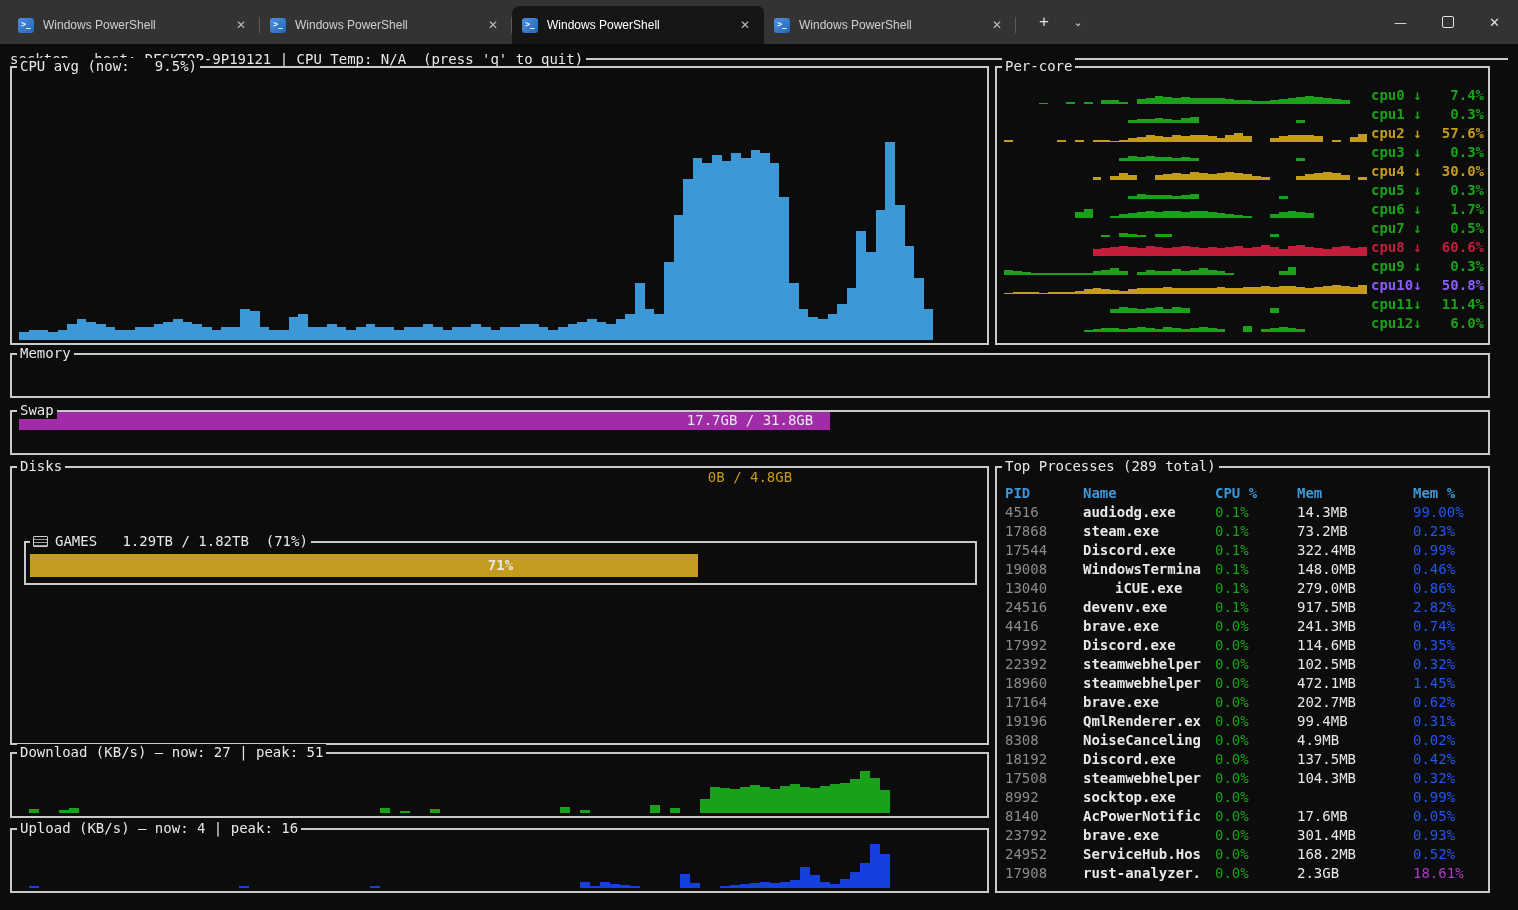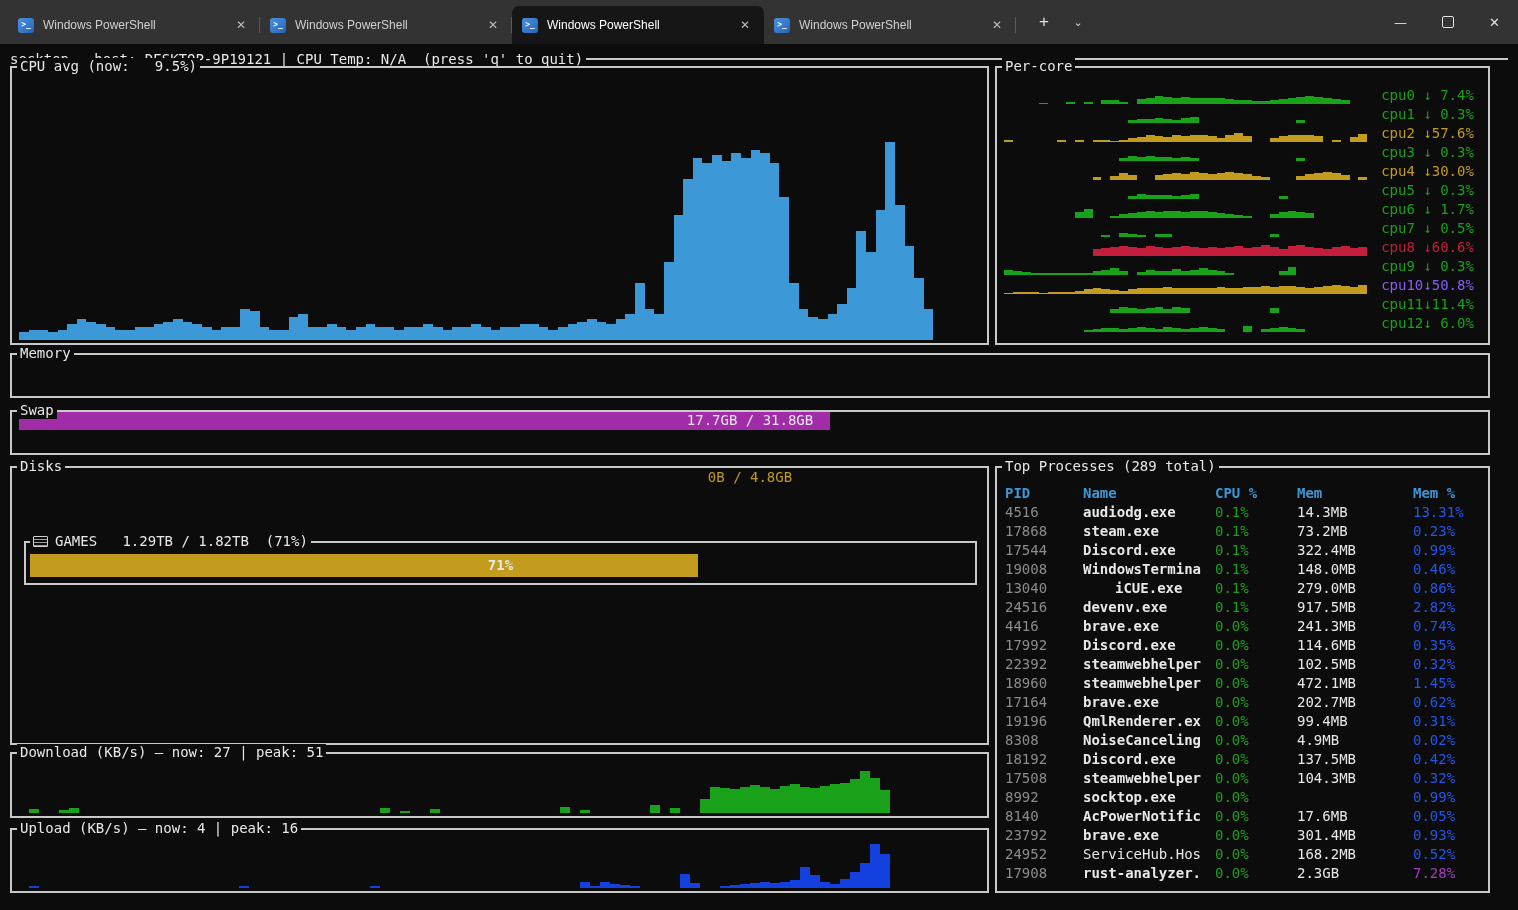--- a/index.html
+++ b/index.html
@@ -31,21 +31,21 @@
   .panel{position:absolute;border:2px solid #c9c9c9;box-sizing:border-box;}
   .ptitle{position:absolute;top:-10px;left:5px;background:#0c0c0c;padding:0 3px;white-space:pre;line-height:17px;color:#e8e8e8;}
 
   .chart{position:absolute;left:7px;right:6px;top:12px;bottom:3px;display:flex;align-items:flex-end;overflow:hidden;}
   .bar{flex:1 1 0;}
 
   
   .cores{position:absolute;left:7px;right:4px;top:18px;bottom:4px;display:flex;flex-direction:column;}
   .core-row{height:19px;position:relative;}
   .spark{position:absolute;left:0;right:117px;top:2px;bottom:1px;display:flex;align-items:flex-end;overflow:hidden;}
-  .core-label{position:absolute;right:0;top:0;width:113px;height:19px;line-height:19px;display:flex;justify-content:center;font-weight:normal;white-space:pre;}
+  .core-label{position:absolute;right:0;top:0;width:113px;height:19px;line-height:19px;display:flex;justify-content:space-between;font-weight:bold;white-space:pre;}
 
   
   .gaugebar{position:absolute;left:7px;right:7px;top:16px;height:19px;margin-top:40px;}
   .gfill{height:100%;}
   .glabel{position:absolute;inset:0;text-align:center;line-height:19px;white-space:pre;}
 
   
   .gauge{position:absolute;left:12px;right:10px;height:44px;border:2px solid #c9c9c9;box-sizing:border-box;}
   .gtitle{position:absolute;top:-10px;left:4px;background:#0c0c0c;padding:0 3px;display:flex;align-items:center;gap:7px;white-space:pre;line-height:17px;}
   .disk-icon{width:13px;height:9px;border:1px solid #cfcfcf;border-radius:1px;background:repeating-linear-gradient(180deg,transparent 0 2px,#9f9f9f 2px 3px);display:inline-block;}
@@ -1055,37 +1055,37 @@
           <div class="bar"></div>
           <div class="bar"></div>
           <div class="bar"></div>
         </div>
     </div>
 
     <div class="panel" style="left:995px;top:422px;width:495px;height:427px;">
       <span class="ptitle">Top Processes (289 total)</span>
       <div class="proc">
           <div class="prow head"><span style="color: rgb(61, 152, 216);">PID</span><span style="color: rgb(61, 152, 216);">Name</span><span style="color: rgb(61, 152, 216);">CPU %</span><span style="color: rgb(61, 152, 216);">Mem</span><span style="color: rgb(61, 152, 216);">Mem %</span></div>
-          <div class="prow"><span style="color: rgb(140, 140, 140);">4516</span><span style="color: rgb(232, 232, 232); font-weight: bold;">audiodg.exe</span><span style="color: rgb(25, 161, 25);">0.1%</span><span style="color: rgb(232, 232, 232);">14.3MB</span><span style="color: rgb(34, 86, 238);">13.31%</span></div>
+          <div class="prow"><span style="color: rgb(140, 140, 140);">4516</span><span style="color: rgb(232, 232, 232); font-weight: bold;">audiodg.exe</span><span style="color: rgb(25, 161, 25);">0.1%</span><span style="color: rgb(232, 232, 232);">14.3MB</span><span style="color: rgb(34, 86, 238);">99.00%</span></div>
           <div class="prow"><span style="color: rgb(140, 140, 140);">17868</span><span style="color: rgb(232, 232, 232); font-weight: bold;">steam.exe</span><span style="color: rgb(25, 161, 25);">0.1%</span><span style="color: rgb(232, 232, 232);">73.2MB</span><span style="color: rgb(34, 86, 238);">0.23%</span></div>
           <div class="prow"><span style="color: rgb(140, 140, 140);">17544</span><span style="color: rgb(232, 232, 232); font-weight: bold;">Discord.exe</span><span style="color: rgb(25, 161, 25);">0.1%</span><span style="color: rgb(232, 232, 232);">322.4MB</span><span style="color: rgb(34, 86, 238);">0.99%</span></div>
           <div class="prow"><span style="color: rgb(140, 140, 140);">19008</span><span style="color: rgb(232, 232, 232); font-weight: bold;">WindowsTermina</span><span style="color: rgb(25, 161, 25);">0.1%</span><span style="color: rgb(232, 232, 232);">148.0MB</span><span style="color: rgb(34, 86, 238);">0.46%</span></div>
           <div class="prow"><span style="color: rgb(140, 140, 140);">13040</span><span style="color: rgb(232, 232, 232); font-weight: bold; margin-left: 32px;">iCUE.exe</span><span style="color: rgb(25, 161, 25);">0.1%</span><span style="color: rgb(232, 232, 232);">279.0MB</span><span style="color: rgb(34, 86, 238);">0.86%</span></div>
           <div class="prow"><span style="color: rgb(140, 140, 140);">24516</span><span style="color: rgb(232, 232, 232); font-weight: bold;">devenv.exe</span><span style="color: rgb(25, 161, 25);">0.1%</span><span style="color: rgb(232, 232, 232);">917.5MB</span><span style="color: rgb(34, 86, 238);">2.82%</span></div>
           <div class="prow"><span style="color: rgb(140, 140, 140);">4416</span><span style="color: rgb(232, 232, 232); font-weight: bold;">brave.exe</span><span style="color: rgb(25, 161, 25);">0.0%</span><span style="color: rgb(232, 232, 232);">241.3MB</span><span style="color: rgb(34, 86, 238);">0.74%</span></div>
           <div class="prow"><span style="color: rgb(140, 140, 140);">17992</span><span style="color: rgb(232, 232, 232); font-weight: bold;">Discord.exe</span><span style="color: rgb(25, 161, 25);">0.0%</span><span style="color: rgb(232, 232, 232);">114.6MB</span><span style="color: rgb(34, 86, 238);">0.35%</span></div>
           <div class="prow"><span style="color: rgb(140, 140, 140);">22392</span><span style="color: rgb(232, 232, 232); font-weight: bold;">steamwebhelper</span><span style="color: rgb(25, 161, 25);">0.0%</span><span style="color: rgb(232, 232, 232);">102.5MB</span><span style="color: rgb(34, 86, 238);">0.32%</span></div>
           <div class="prow"><span style="color: rgb(140, 140, 140);">18960</span><span style="color: rgb(232, 232, 232); font-weight: bold;">steamwebhelper</span><span style="color: rgb(25, 161, 25);">0.0%</span><span style="color: rgb(232, 232, 232);">472.1MB</span><span style="color: rgb(34, 86, 238);">1.45%</span></div>
           <div class="prow"><span style="color: rgb(140, 140, 140);">17164</span><span style="color: rgb(232, 232, 232); font-weight: bold;">brave.exe</span><span style="color: rgb(25, 161, 25);">0.0%</span><span style="color: rgb(232, 232, 232);">202.7MB</span><span style="color: rgb(34, 86, 238);">0.62%</span></div>
           <div class="prow"><span style="color: rgb(140, 140, 140);">19196</span><span style="color: rgb(232, 232, 232); font-weight: bold;">QmlRenderer.ex</span><span style="color: rgb(25, 161, 25);">0.0%</span><span style="color: rgb(232, 232, 232);">99.4MB</span><span style="color: rgb(34, 86, 238);">0.31%</span></div>
           <div class="prow"><span style="color: rgb(140, 140, 140);">8308</span><span style="color: rgb(232, 232, 232); font-weight: bold;">NoiseCanceling</span><span style="color: rgb(25, 161, 25);">0.0%</span><span style="color: rgb(232, 232, 232);">4.9MB</span><span style="color: rgb(34, 86, 238);">0.02%</span></div>
           <div class="prow"><span style="color: rgb(140, 140, 140);">18192</span><span style="color: rgb(232, 232, 232); font-weight: bold;">Discord.exe</span><span style="color: rgb(25, 161, 25);">0.0%</span><span style="color: rgb(232, 232, 232);">137.5MB</span><span style="color: rgb(34, 86, 238);">0.42%</span></div>
           <div class="prow"><span style="color: rgb(140, 140, 140);">17508</span><span style="color: rgb(232, 232, 232); font-weight: bold;">steamwebhelper</span><span style="color: rgb(25, 161, 25);">0.0%</span><span style="color: rgb(232, 232, 232);">104.3MB</span><span style="color: rgb(34, 86, 238);">0.32%</span></div>
           <div class="prow"><span style="color: rgb(140, 140, 140);">8992</span><span style="color: rgb(232, 232, 232); font-weight: bold;">socktop.exe</span><span style="color: rgb(25, 161, 25);">0.0%</span><span style="color: #ef4444; margin-top: 48px;">320.7MB</span><span style="color: rgb(34, 86, 238);">0.99%</span></div>
           <div class="prow"><span style="color: rgb(140, 140, 140);">8140</span><span style="color: rgb(232, 232, 232); font-weight: bold;">AcPowerNotific</span><span style="color: rgb(25, 161, 25);">0.0%</span><span style="color: rgb(232, 232, 232);">17.6MB</span><span style="color: rgb(34, 86, 238);">0.05%</span></div>
           <div class="prow"><span style="color: rgb(140, 140, 140);">23792</span><span style="color: rgb(232, 232, 232); font-weight: bold;">brave.exe</span><span style="color: rgb(25, 161, 25);">0.0%</span><span style="color: rgb(232, 232, 232);">301.4MB</span><span style="color: rgb(34, 86, 238);">0.93%</span></div>
-          <div class="prow"><span style="color: rgb(140, 140, 140);">24952</span><span style="color: rgb(232, 232, 232); font-weight: normal;">ServiceHub.Hos</span><span style="color: rgb(25, 161, 25);">0.0%</span><span style="color: rgb(232, 232, 232);">168.2MB</span><span style="color: rgb(34, 86, 238);">0.52%</span></div>
-          <div class="prow"><span style="color: rgb(140, 140, 140);">17908</span><span style="color: rgb(232, 232, 232); font-weight: bold;">rust-analyzer.</span><span style="color: rgb(25, 161, 25);">0.0%</span><span style="color: rgb(232, 232, 232);">2.3GB</span><span style="color: rgb(169, 60, 196);">7.28%</span></div>
+          <div class="prow"><span style="color: rgb(140, 140, 140);">24952</span><span style="color: rgb(232, 232, 232); font-weight: bold;">ServiceHub.Hos</span><span style="color: rgb(25, 161, 25);">0.0%</span><span style="color: rgb(232, 232, 232);">168.2MB</span><span style="color: rgb(34, 86, 238);">0.52%</span></div>
+          <div class="prow"><span style="color: rgb(140, 140, 140);">17908</span><span style="color: rgb(232, 232, 232); font-weight: bold;">rust-analyzer.</span><span style="color: rgb(25, 161, 25);">0.0%</span><span style="color: rgb(232, 232, 232);">2.3GB</span><span style="color: rgb(169, 60, 196);">18.61%</span></div>
         </div>
     </div>
 
   </div>
 </div>
 
 </body></html>

